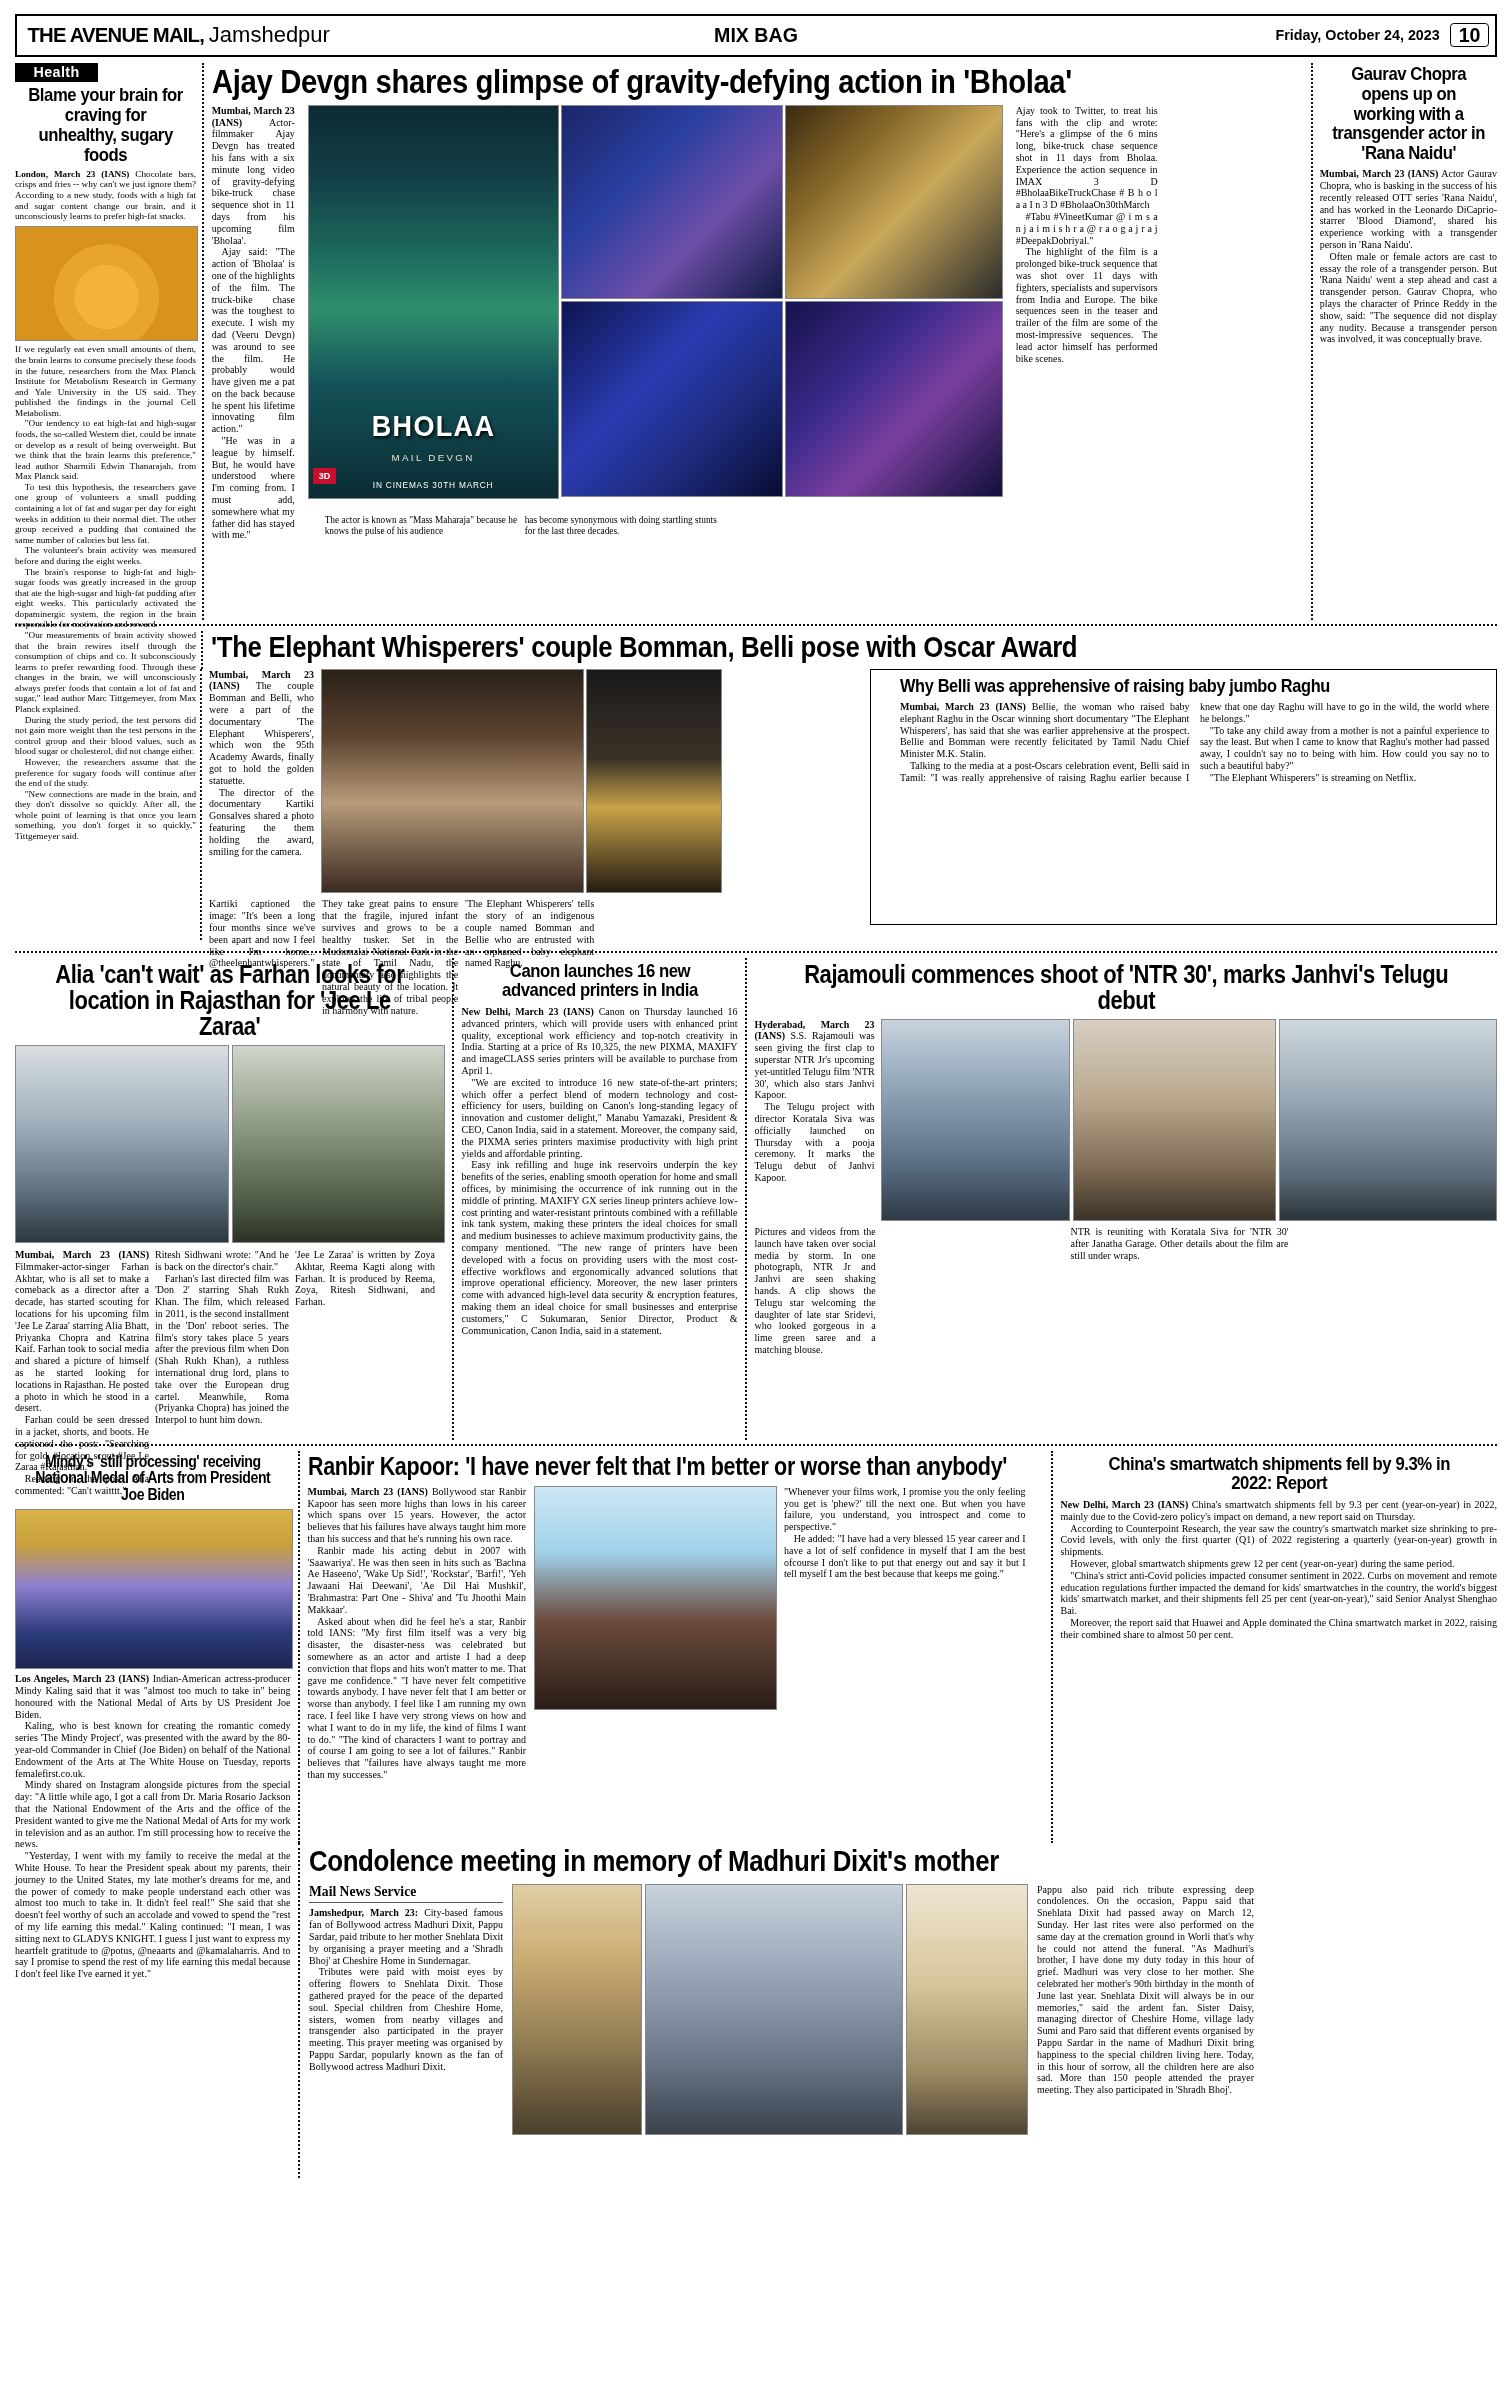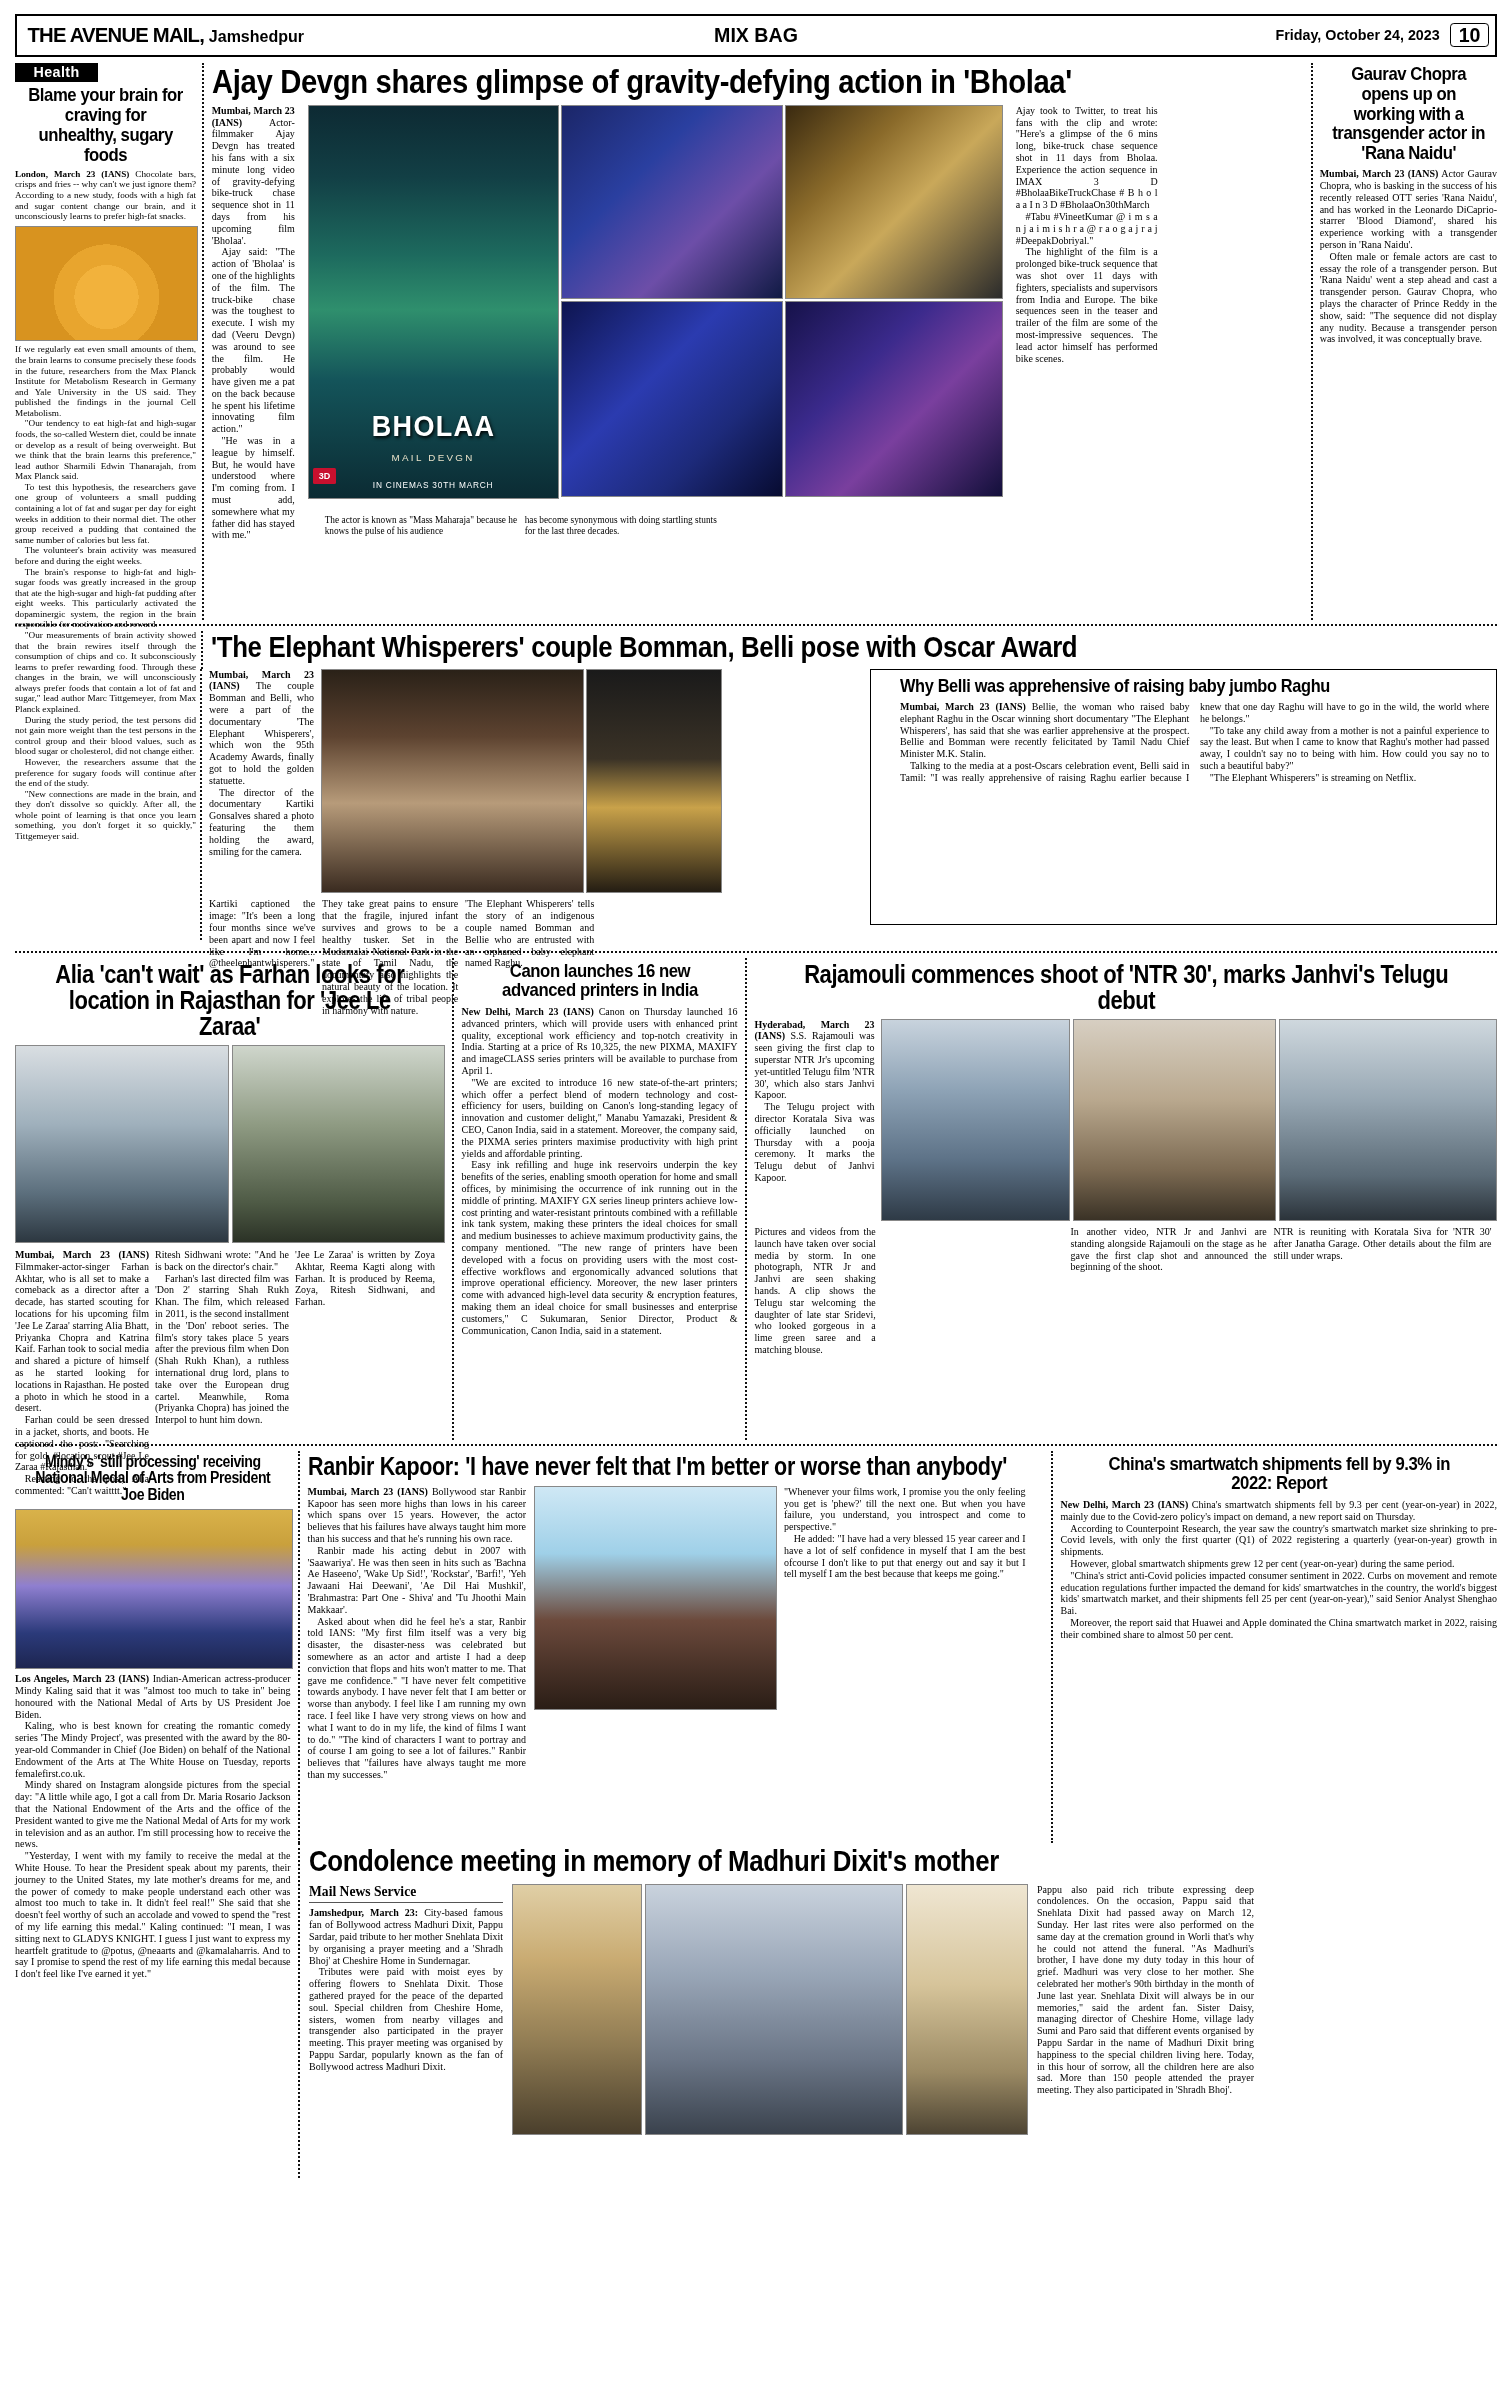--- a/index.html
+++ b/index.html
@@ -2,21 +2,21 @@
 <html style="font-size:12px"><head>
 <meta charset="utf-8">
 <style>
   html,body{margin:0;padding:0;background:#fff;}
   body{width:1512px;height:2401px;font-family:"Liberation Serif",serif;color:#000;}
   .page{position:relative;width:1512px;height:2401px;box-sizing:border-box;padding:13.6px 15px 7.5px 15px;}
 
   
   .masthead{border:2.3px solid #000;height:39px;display:flex;align-items:center;position:relative;margin-bottom:6px;}
   .mh-left{font-family:"Liberation Sans",sans-serif;font-weight:bold;font-size:20.3px;letter-spacing:-0.8px;padding-left:10.5px;white-space:nowrap;}
-  .mh-left .city{font-weight:bold;font-size:16px;letter-spacing:0;}
+  .mh-left .city{font-weight:normal;font-size:22px;letter-spacing:0;}
   .mh-center{position:absolute;left:0;right:0;text-align:center;font-family:"Liberation Sans",sans-serif;font-weight:bold;font-size:19.6px;letter-spacing:0px;}
   .mh-right{margin-left:auto;display:flex;align-items:center;gap:10.5px;padding-right:6px;}
   .mh-date{font-family:"Liberation Sans",sans-serif;font-size:14.3px;font-weight:bold;white-space:nowrap;}
   .mh-page{border:1.5px solid #000;border-radius:3.8px;font-family:"Liberation Sans",sans-serif;font-weight:bold;font-size:19.6px;padding:0.8px 7.5px;line-height:1.05;}
 
   
   .hr-dot{border-top:2.3px dotted #111;margin:4.5px 0;}
   .vdot{border-left:2.3px dotted #111;}
 
   
@@ -273,23 +273,20 @@
         </div>
         <div class="ph ph-ntr" style="width:188px;height:200px;"></div>
         <div class="ph ph-ntr2" style="width:203px;height:200px;margin-left:3px;"></div>
         <div class="ph ph-ntr3" style="width:218px;height:200px;margin-left:3px;"></div>
       </div>
       <div class="row bt" style="margin-top:4.5px;">
         <div class="box" style="width:128px;padding-right:6.8px;">
             <p class="noind">Pictures and videos from the launch have taken over social media by storm. In one photograph, NTR Jr and Janhvi are seen shaking hands. A clip shows the Telugu star welcoming the daughter of late star Sridevi, who looked gorgeous in a lime green saree and a matching blouse.</p>
           </div>
         <div class="box" style="width:188px;padding-right:6.8px;"></div>
-        <div class="box" style="width:203px;padding-right:6.8px;">
-            <p class="noind">In another video, NTR Jr and Janhvi are standing alongside Rajamouli on the stage as he gave the first clap shot and announced the beginning of the shoot.</p>
-          </div>
         <div class="box" style="width:218px;">
             <p class="noind">NTR is reuniting with Koratala Siva for 'NTR 30' after Janatha Garage. Other details about the film are still under wraps.</p>
           </div>
       </div>
     </div>
   </div>
 
   <div class="hr-dot"></div>
 
   <div class="row" style="height:392px;">

